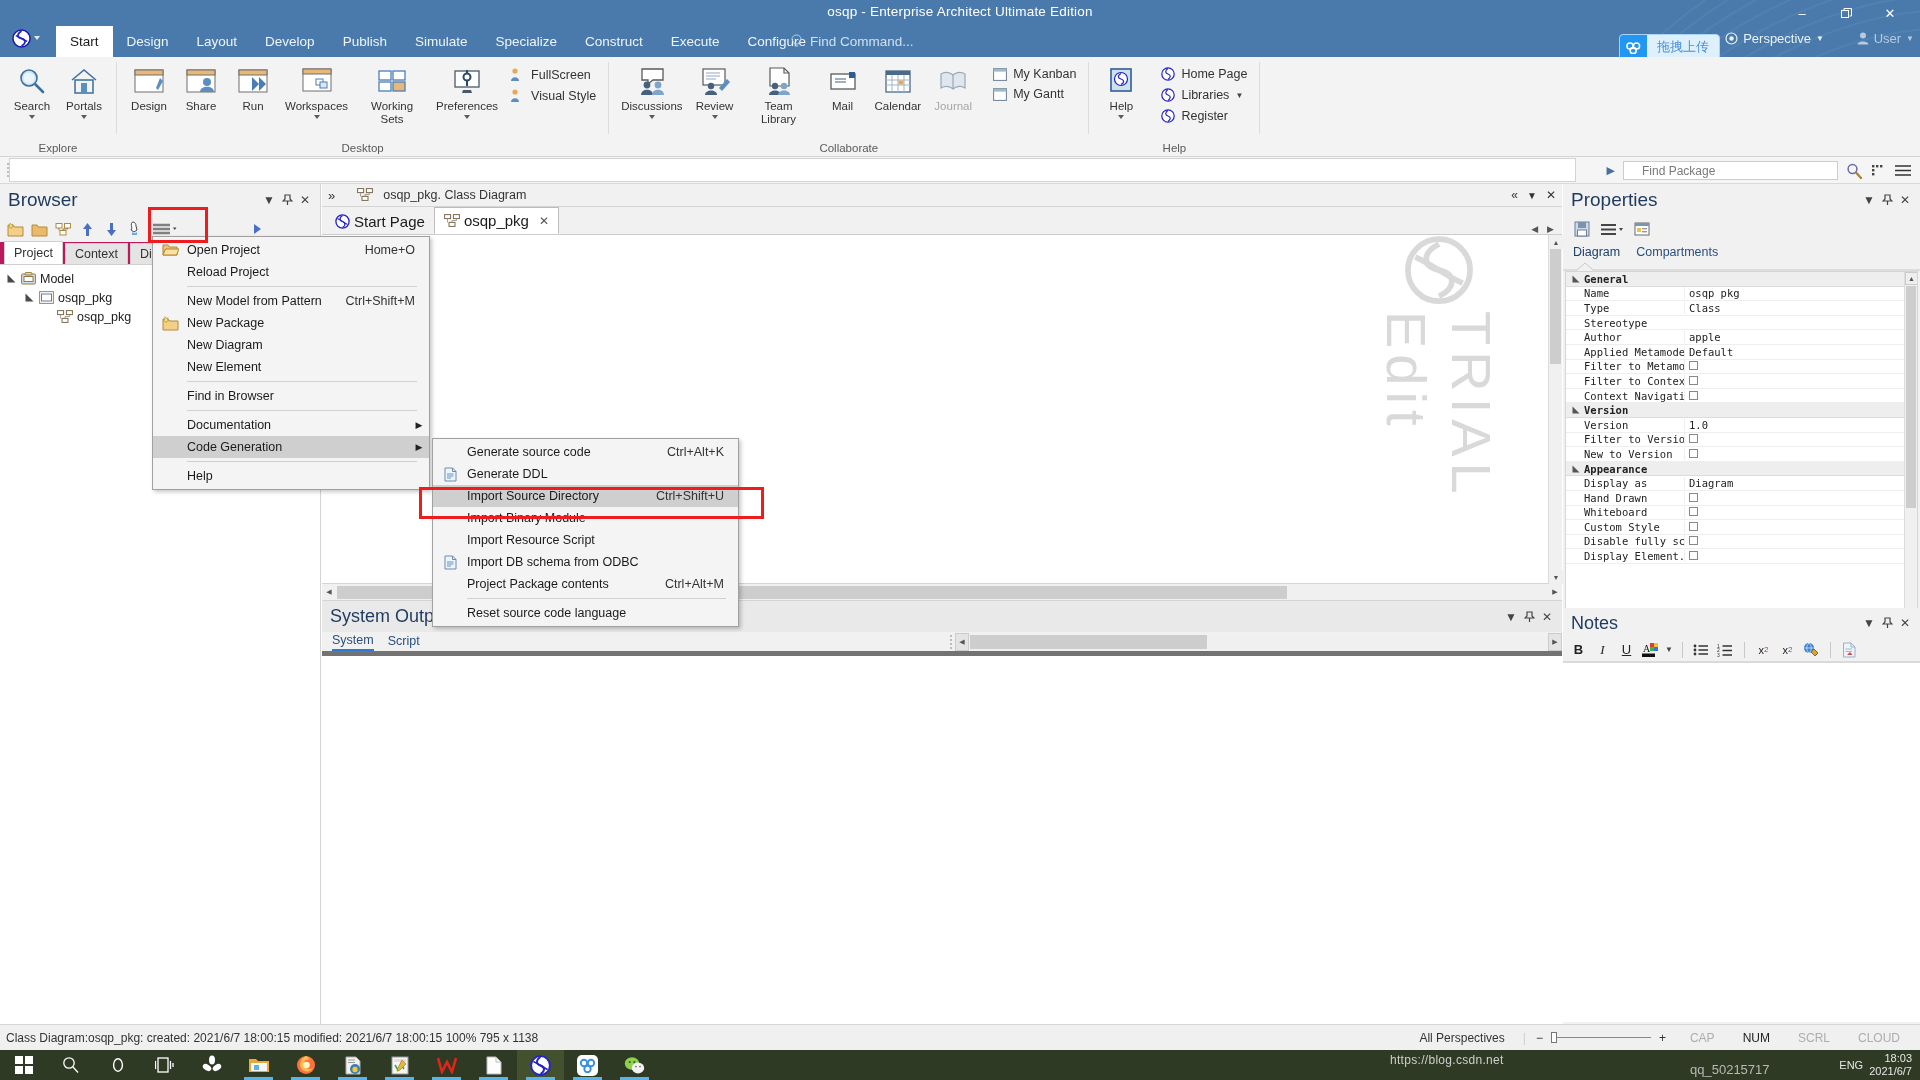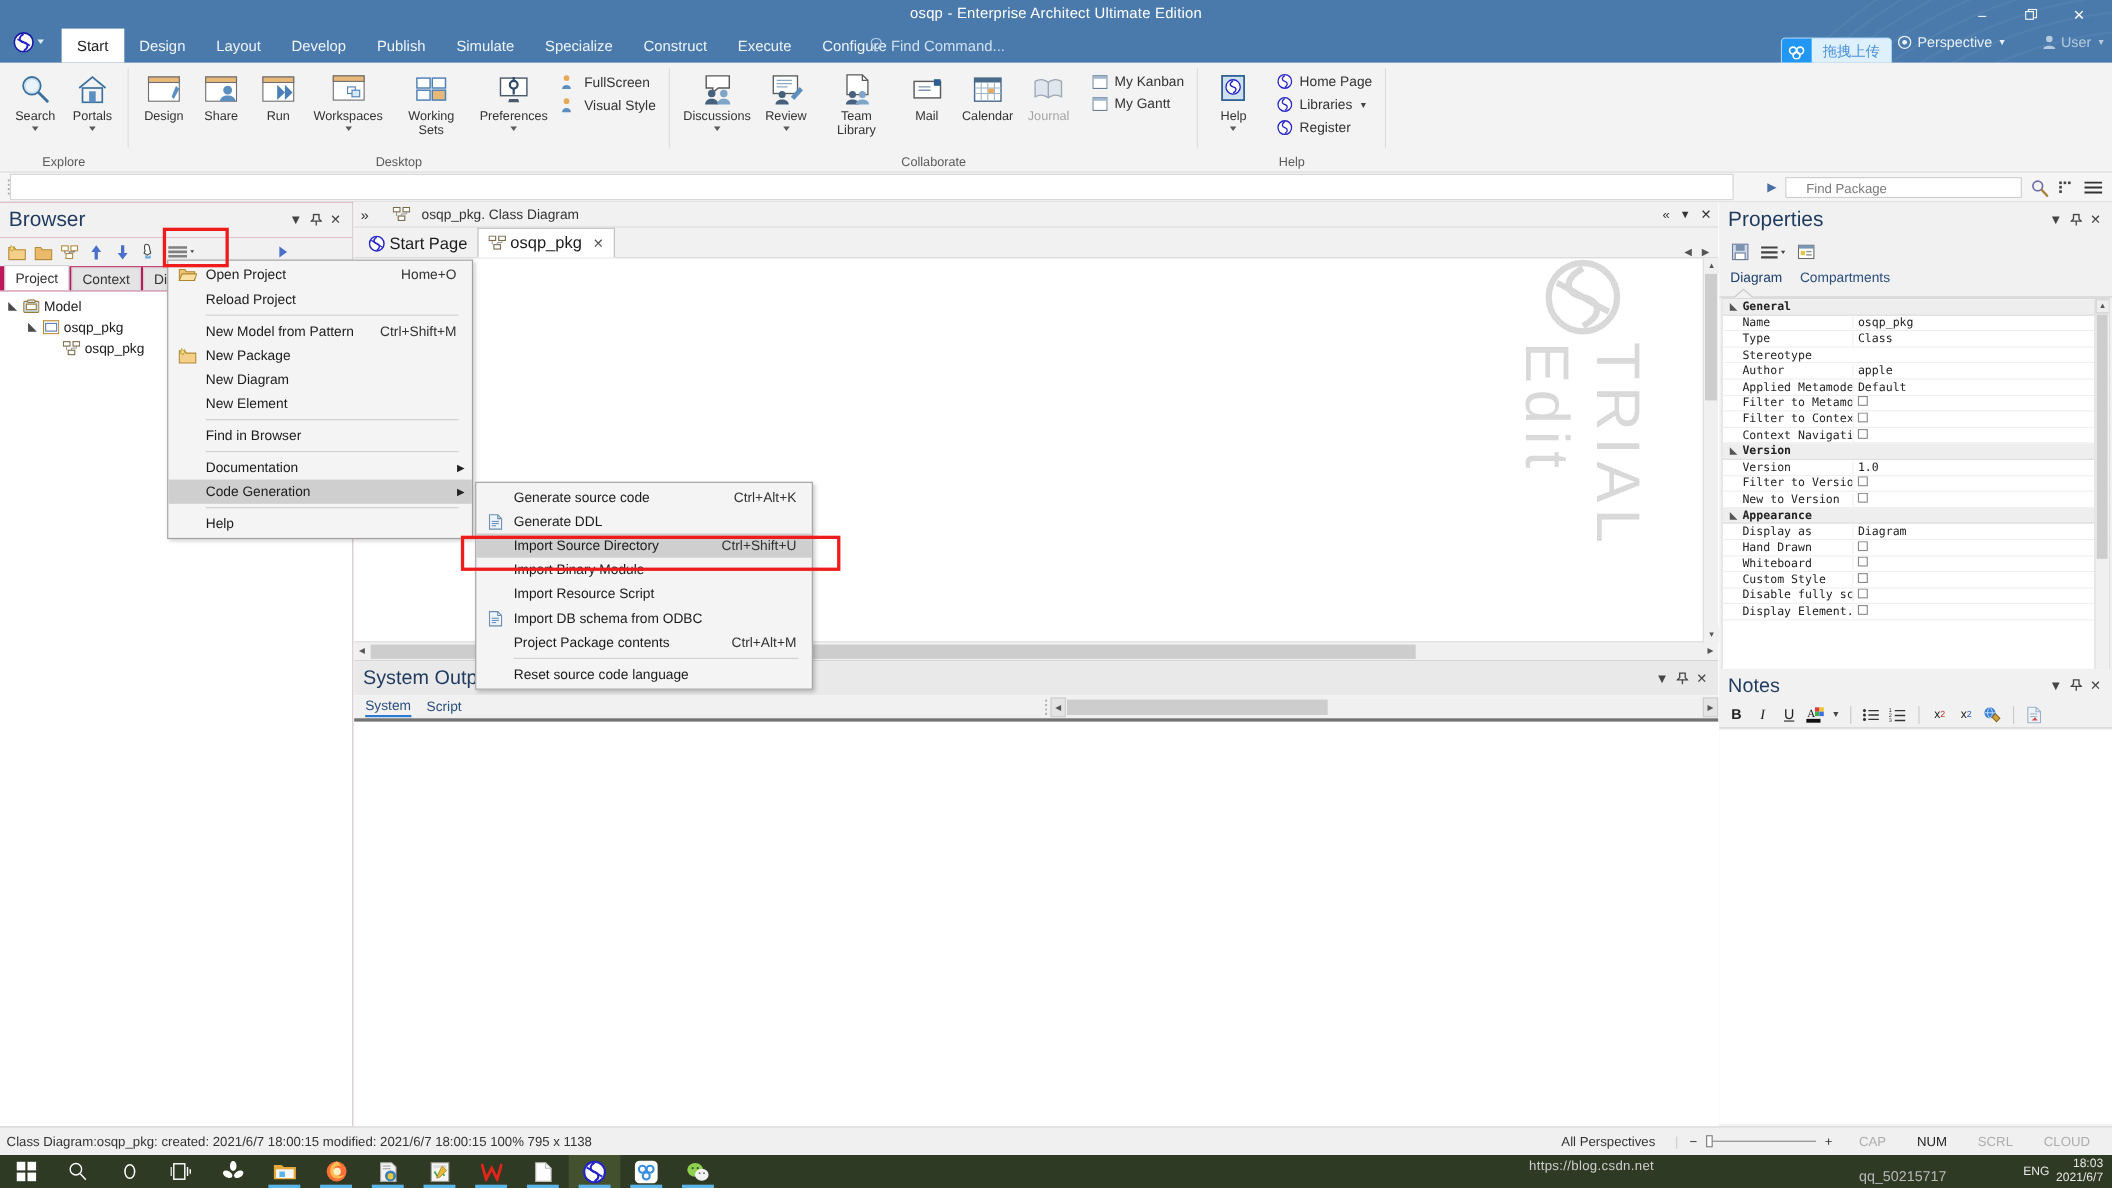--- a/index.html
+++ b/index.html
@@ -142,21 +142,21 @@
   .vscroll { position:absolute; right:0; top:0; width:14px; height:349px; background:#f0f0f0; border-left:1px solid #dcdcdc;}
   .vthumb { position:absolute; left:1px; top:14px; width:11px; height:115px; background:#cdcdcd;}
   .scr-arrow { width:14px;height:14px; display:flex;align-items:center;justify-content:center;font-size:7px;color:#555;background:#f0f0f0;}
   .hscroll-row { height:17px; background:#f0f0f0; display:flex; align-items:center; border-bottom:1px solid #d4d4d4;}
   .hthumb { height:13px; background:#cdcdcd; }
 
   
   .sysout { background:#fff; }
   .sysout-head { height:31px; background:#e9e9e9; display:flex; align-items:center; padding:0 6px 0 8px;}
   .sysout-title { font-size:18px; color:#1f3a5f; flex:1;}
-  .sysout-tabs { height:24px; background:#f1f1f1; display:flex; align-items:center; padding-left:10px; gap:14px; border-bottom:3px solid #737373; position:relative;}
+  .sysout-tabs { height:24px; background:#f1f1f1; display:flex; align-items:center; padding-left:10px; gap:14px; border-bottom:5px solid #737373; position:relative;}
   .sysout-tab { font-size:12.5px; color:#2b4f7e; cursor:default; padding-bottom:2px;}
   .sysout-tab.active { border-bottom:2px solid #2b7bd4; }
   .sysout-body { background:#fff; height:253px; }
 
   
   .props { position:absolute; left:1563px; top:184px; width:357px; height:840px; background:#f1f1f1;}
   .props-tabs { height:20px; display:flex; align-items:center; gap:16px; padding-left:10px; font-size:12.5px; color:#2b4f7e; position:relative;}
   .props-tabs .pt.active { color:#1b3f6e; }
   .ptoolbar { height:26px; display:flex; align-items:center; gap:5px; padding:0 8px;}
   .prop-list { background:#fff; margin:0 2px; height:384px; border:1px solid #d6d6d6; overflow:hidden; position:relative;}

